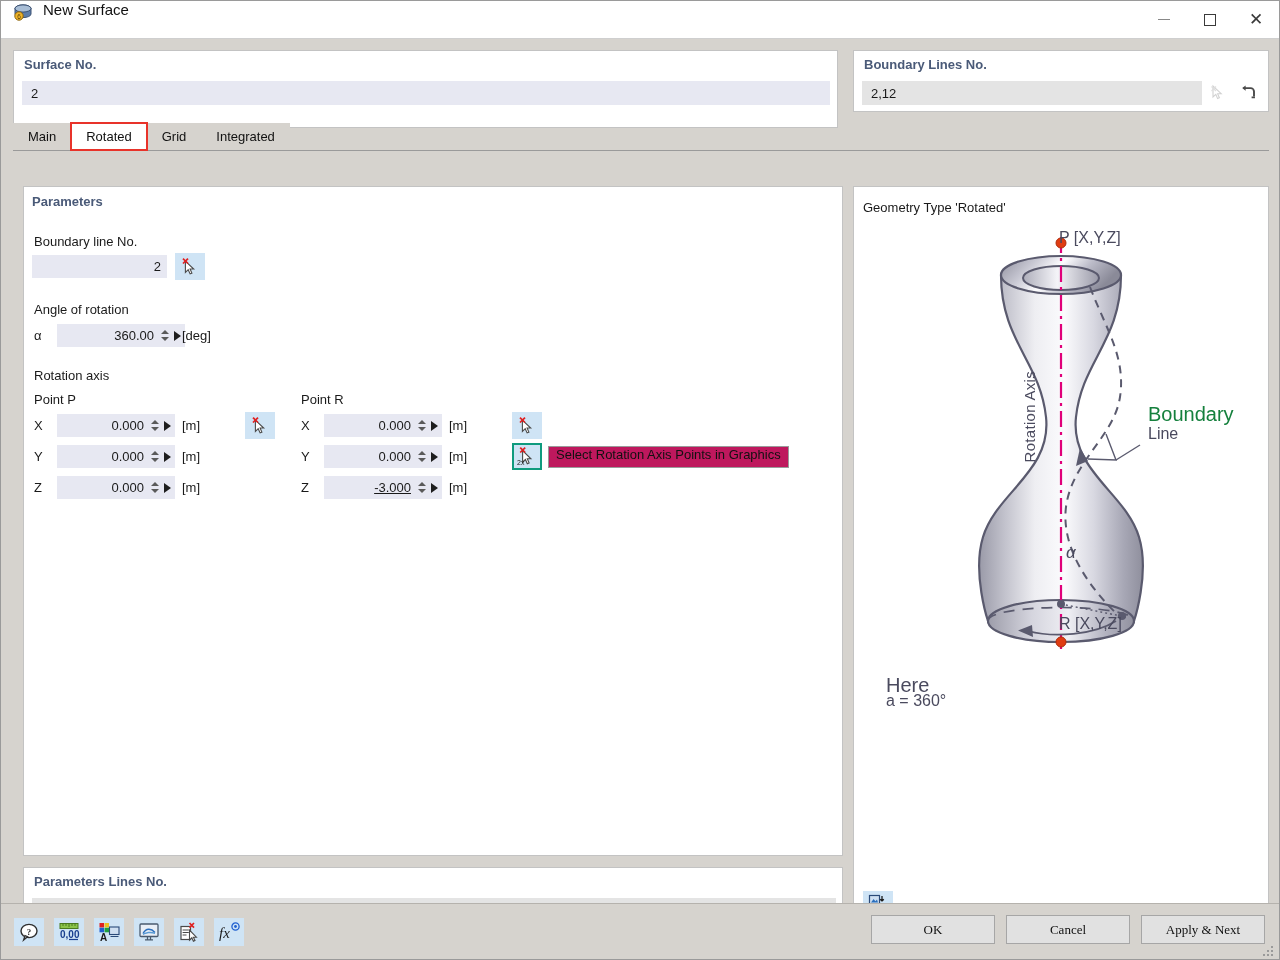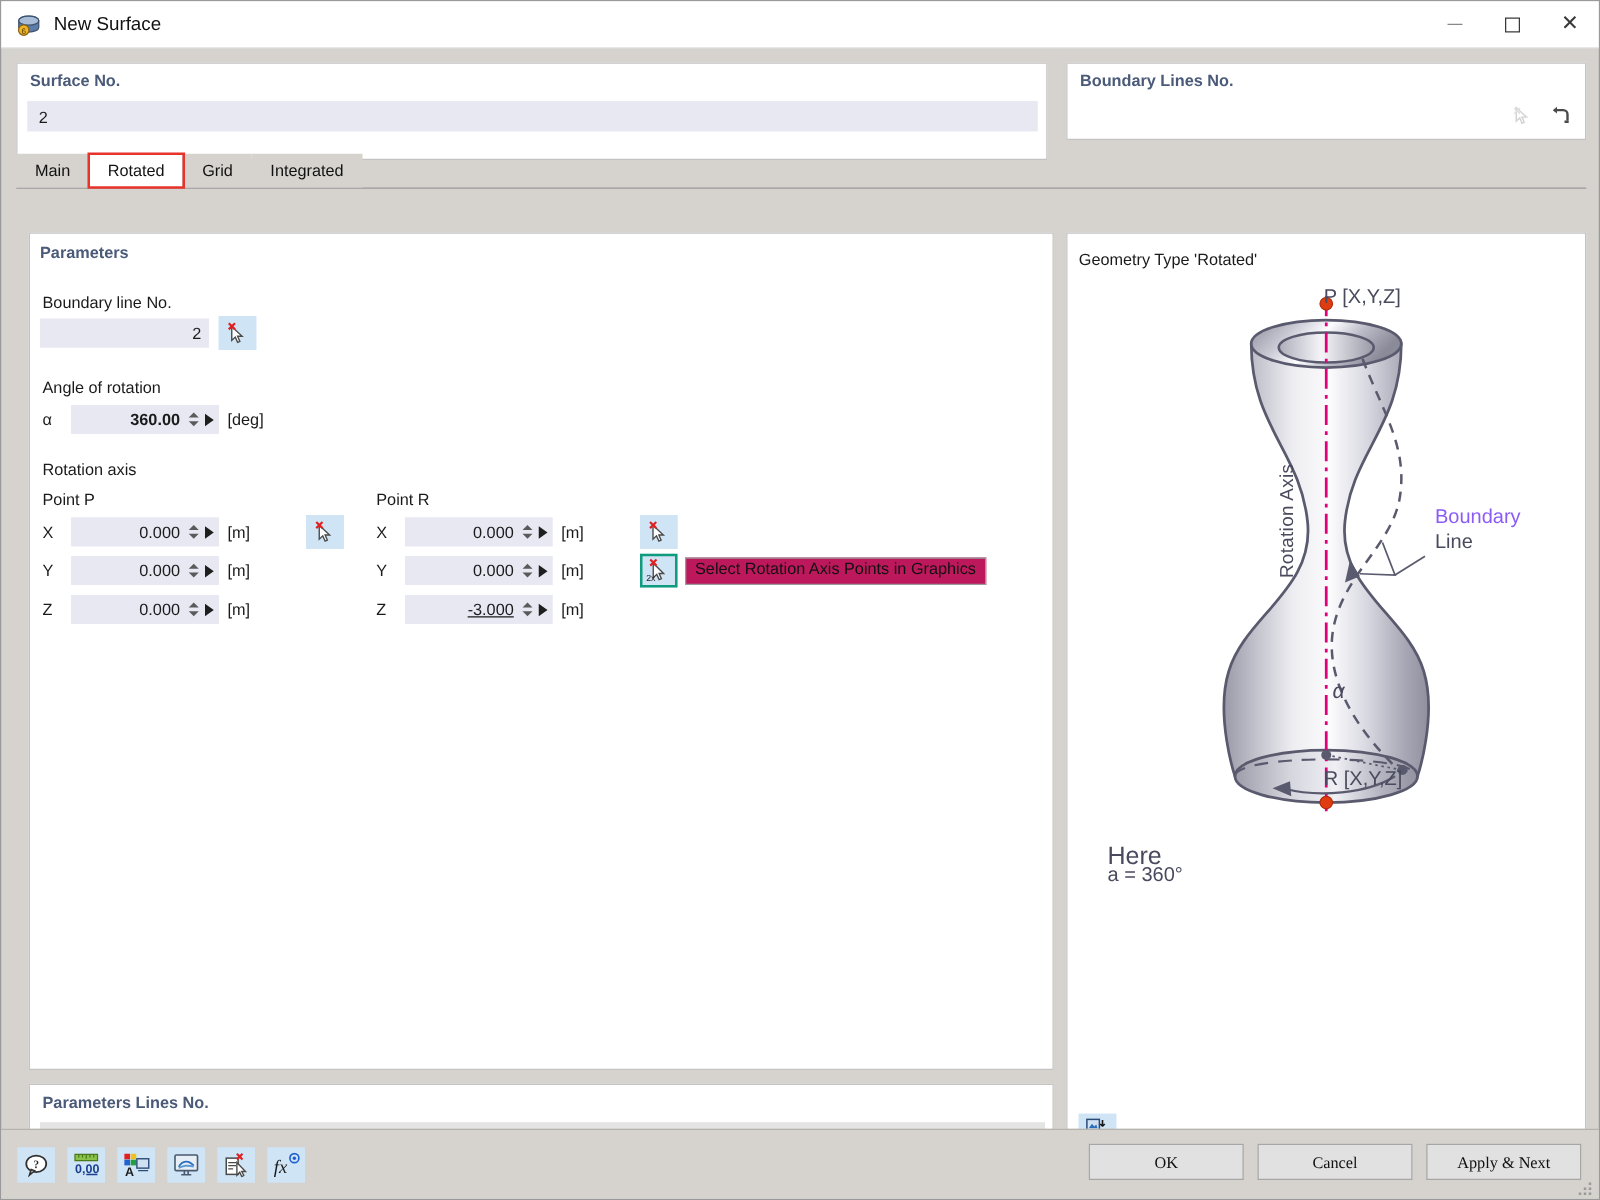--- a/index.html
+++ b/index.html
@@ -16,21 +16,21 @@
   .window {
     position:absolute; inset:0;
     background:#d6d3ce;
     border:1px solid #9a9a9a;
     display:flex; flex-direction:column;
   }
 
   
   .titlebar {
     height:38px; background:#ffffff;
-    display:flex; align-items:center;
+    display:flex; 
     border-bottom:1px solid #cfcfcf;
     flex:none;
   }
   .title-icon { width:22px; height:22px; margin-left:11px; margin-right:9px; position:relative; flex:none;}
   .title-text { font-size:15px; color:#111; }
   .titlebar-spacer { flex:1; }
   .winbtn {
     width:46px; height:37px; display:flex; align-items:center; justify-content:center;
     color:#4a4a4a;
   }
@@ -203,20 +203,21 @@
 
   <div class="bodyarea">
 
     <div class="group" id="grp-surface">
       <div class="group-title">Surface No.</div>
       <div class="readonly-field lav">2</div>
     </div>
 
     <div class="group" id="grp-boundary">
       <div class="group-title">Boundary Lines No.</div>
+      <div class="readonly-field">2,12</div>
       <div class="blines-btns">
         <div class="sqbtn dis">
           <svg width="18" height="18" viewBox="0 0 18 18">
             <path d="M4 2 L4 13 L6.8 10.4 L8.6 14.6 L10.4 13.8 L8.6 9.7 L12.2 9.7 Z" fill="#ffffff" stroke="#9a9a9a" stroke-width="1.1"></path>
             <path d="M2.5 2.5 L7 7" stroke="#b9b9b9" stroke-width="1.3"></path>
             <path d="M7 2.5 L2.5 7" stroke="#b9b9b9" stroke-width="1.3"></path>
           </svg>
         </div>
         <div class="sqbtn">
           <svg width="20" height="18" viewBox="0 0 20 18">
@@ -245,21 +246,21 @@
       <div class="pickbtn" style="left:151px; top:66px;">
         <svg width="20" height="20" viewBox="0 0 20 20">
           <path d="M5.4 4.2 L5.4 15.4 L8.2 12.7 L10.1 16.9 L11.9 16.1 L10.1 12 L13.7 12 Z" fill="#ffffff" stroke="#4a4a4a" stroke-width="1.1"></path>
           <path d="M3 1.6 L8 6.5" stroke="#e02020" stroke-width="1.7"></path>
           <path d="M8 1.6 L3 6.5" stroke="#e02020" stroke-width="1.7"></path>
         </svg>
       </div>
 
       <div class="lbl" style="left:10px; top:115px;">Angle of rotation</div>
       <div class="lbl" style="left:10px; top:141px;">α</div>
-      <div class="num-input" style="left:33px; top:137px; width:118px;font-weight:bold;">
+      <div class="num-input" style="left:33px; top:137px; width:128px;">
         <span class="val">360.00</span>
         <span class="spinner">
             <i class="up"></i>
             <i class="dn"></i>
           </span>
         <span class="playtri">
             <i></i>
           </span>
       </div>
       <div class="unit" style="left:158px; top:141px;">[deg]</div>
@@ -460,21 +461,21 @@
         </svg>
 
         
         <div style="position:absolute; left:205px; top:8px; font-size:16px; color:#4a4a5e;">P [X,Y,Z]</div>
 
         <div style="position:absolute; left:205px; top:394px; font-size:16px; color:#4a4a5e;">R [X,Y,Z]</div>
 
         <div style="position:absolute; left:167px; top:150px; font-size:15px; color:#4a4a5e;
                     writing-mode:vertical-rl; transform:rotate(180deg); letter-spacing:.3px;">Rotation Axis</div>
 
-        <div style="position:absolute; left:294px; top:183px; font-size:16px; color:#8b5cf6; line-height:20px;">Boundary</div>
+        <div style="position:absolute; left:294px; top:183px; font-size:20px; color:#15803d; line-height:20px;">Boundary</div>
         <div style="position:absolute; left:294px; top:203px; font-size:16px; color:#4a4a5e; line-height:20px;">Line</div>
 
         <div style="position:absolute; left:212px; top:322px; font-size:17px; color:#4a4a5e; font-style:italic;">α</div>
 
         <div style="position:absolute; left:32px; top:453px; font-size:20px; color:#4a4a5e;">Here</div>
         <div style="position:absolute; left:32px; top:471px; font-size:16px; color:#4a4a5e;">a = 360°</div>
       </div>
 
       <div class="geom-btn">
         <svg width="20" height="20" viewBox="0 0 20 20">

